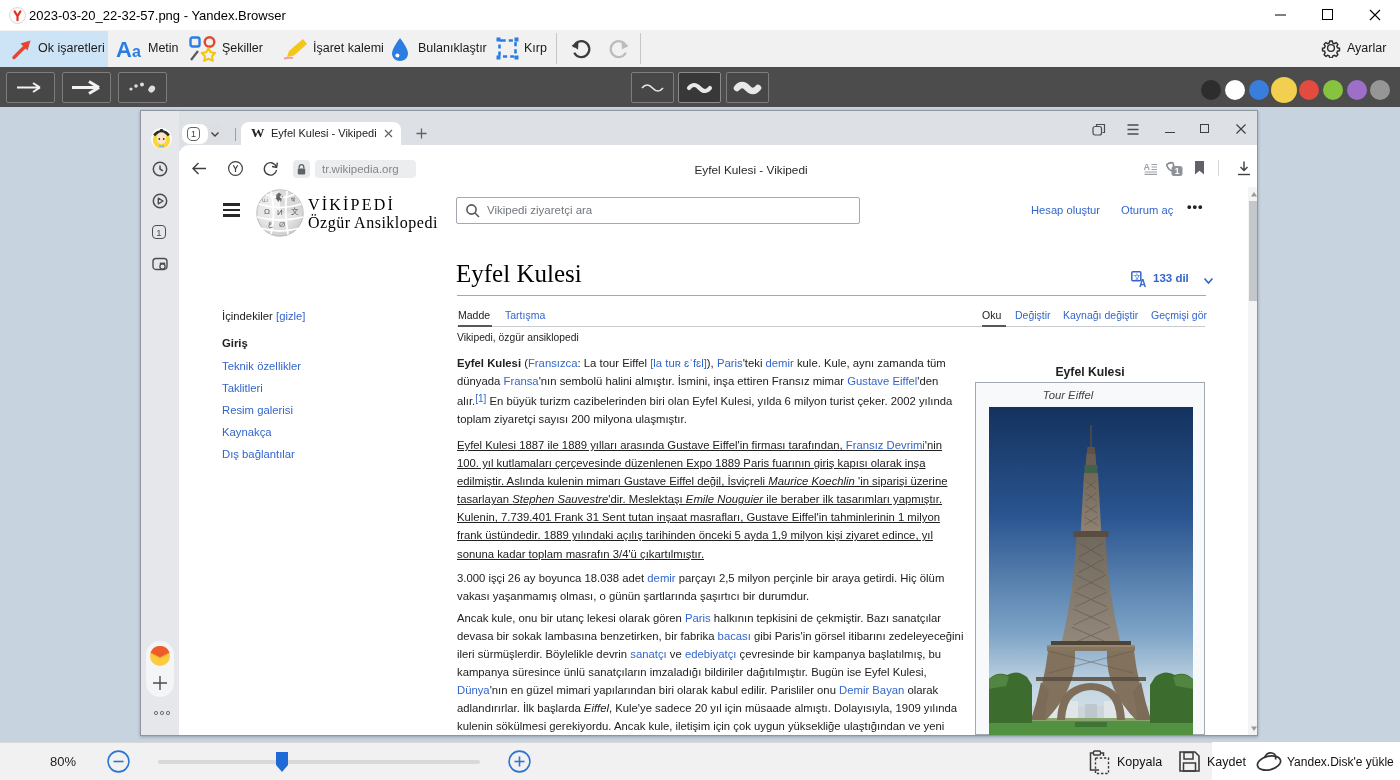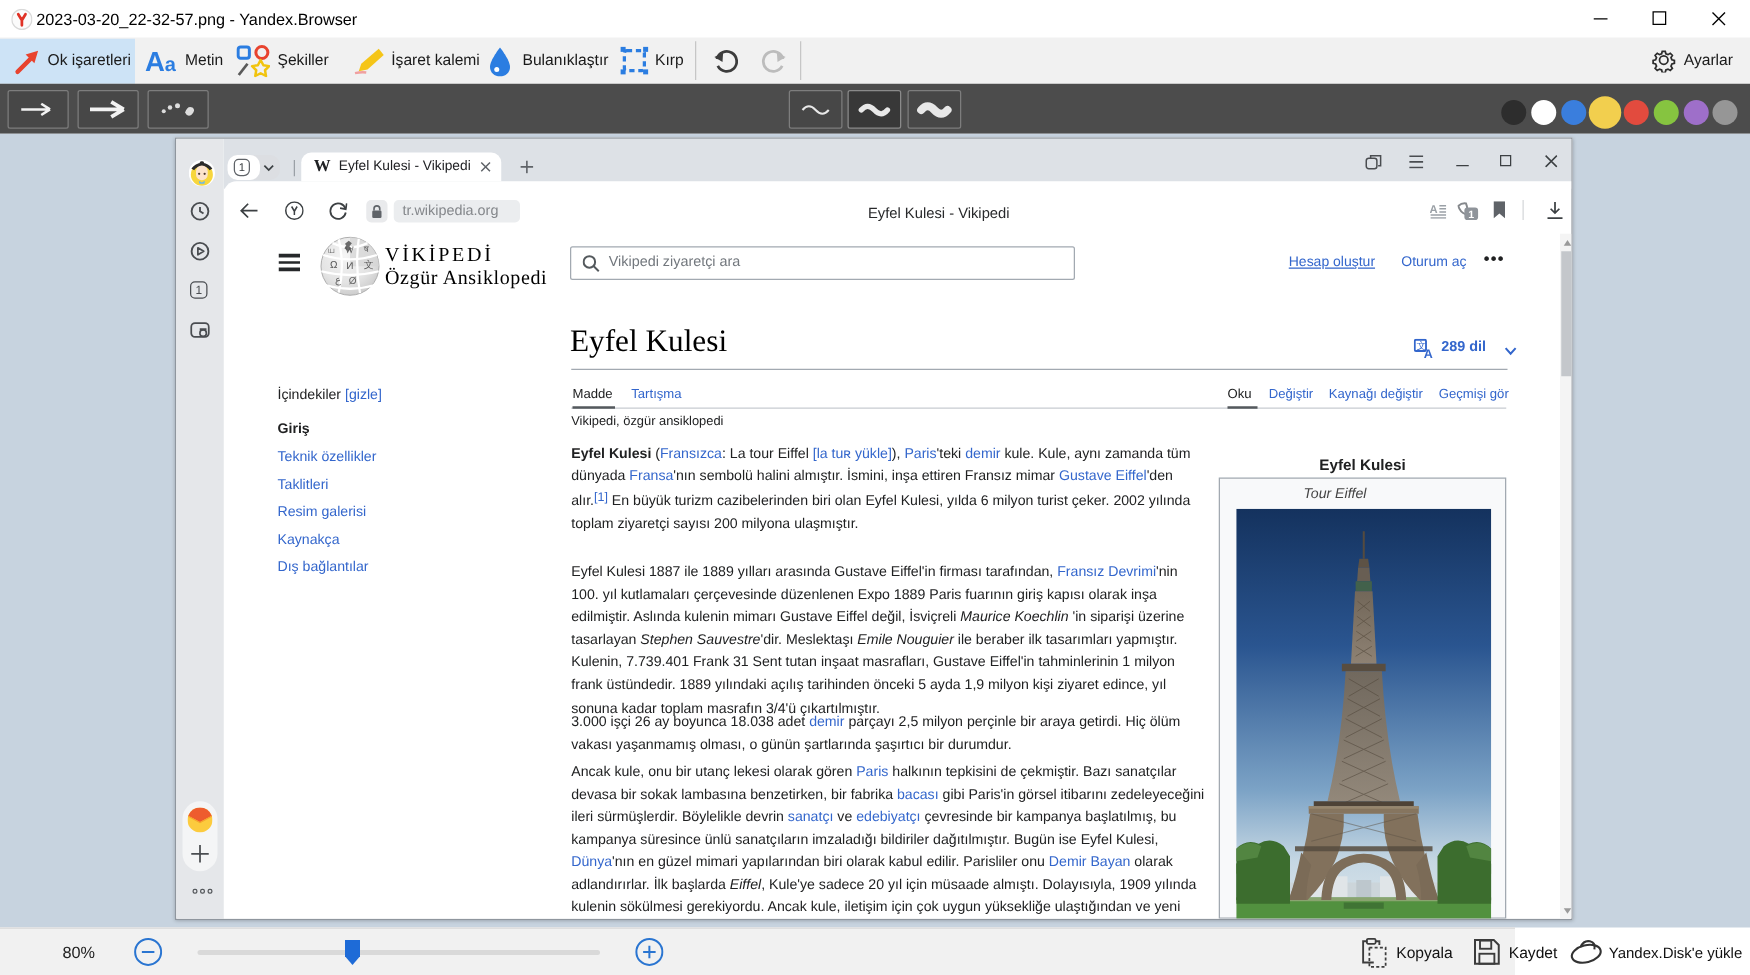--- a/index.html
+++ b/index.html
@@ -309,54 +309,54 @@
     <text x="23" y="38" font-size="8" fill="#666">Ø</text>
   </svg>
   <div class="abs" style="left:167px;top:85px;font-family:'Liberation Serif',serif;font-size:16px;letter-spacing:2.2px;color:#000;">VİKİPEDİ</div>
   <div class="abs" style="left:167px;top:103px;font-family:'Liberation Serif',serif;font-size:16px;letter-spacing:0.5px;color:#000;">Özgür Ansiklopedi</div>
   <div class="abs" style="left:315px;top:86px;width:404px;height:27px;border:1px solid #a2a9b1;border-radius:2px;background:#fff;"></div>
   <svg class="abs" style="left:325px;top:93px" width="14" height="14" viewBox="0 0 14 14">
     <circle cx="5.5" cy="5.5" r="4.6" fill="none" stroke="#54595d" stroke-width="1.6"></circle>
     <line x1="9" y1="9" x2="13" y2="13" stroke="#54595d" stroke-width="1.6"></line>
   </svg>
   <div class="abs" style="left:346px;top:93px;font-size:11.5px;color:#72777d;">Vikipedi ziyaretçi ara</div>
-  <div class="abs link" style="left:890px;top:93px;font-size:11.2px;text-decoration:underline;">Hesap oluştur</div>
+  <div class="abs link" style="left:890px;top:93px;font-size:11.2px;">Hesap oluştur</div>
   <div class="abs link" style="left:980px;top:93px;font-size:11.2px;">Oturum aç</div>
   <div class="abs" style="left:1046px;top:88px;font-size:13px;font-weight:bold;color:#202122;letter-spacing:1px;">•••</div>
 
   <div class="abs" style="left:315px;top:149px;font-family:'Liberation Serif',serif;font-size:25px;color:#000;">Eyfel Kulesi</div>
   <svg class="abs" style="left:990px;top:160px" width="17" height="16" viewBox="0 0 17 16">
     <rect x="0.8" y="0.8" width="9" height="9" rx="1" fill="none" stroke="#36c" stroke-width="1.5"></rect>
     <text x="2.2" y="8.6" font-size="8" fill="#36c">文</text>
     <text x="8" y="15.5" font-size="10" fill="#36c" font-weight="bold">A</text>
   </svg>
-  <div class="abs" style="left:1012px;top:161px;font-size:11.5px;font-weight:bold;color:#36c;">289 dil</div>
+  <div class="abs" style="left:1012px;top:161px;font-size:11.5px;font-weight:bold;color:#36c;">133 dil</div>
   <svg class="abs" style="left:1062px;top:166px" width="11" height="8" viewBox="0 0 11 8">
         <path d="M1.5 1.5 L5.5 6 L9.5 1.5" fill="none" stroke="#36c" stroke-width="1.6"></path>
       </svg>
   <div class="abs" style="left:316px;top:184px;width:749px;height:1px;background:#a2a9b1;"></div>
 
   <div class="abs" style="left:317px;top:198px;font-size:10.5px;color:#202122;">Madde</div>
   <div class="abs link" style="left:364px;top:198px;font-size:10.5px;">Tartışma</div>
   <div class="abs" style="left:841px;top:198px;font-size:10.5px;color:#202122;">Oku</div>
   <div class="abs link" style="left:874px;top:198px;font-size:10.5px;">Değiştir</div>
   <div class="abs link" style="left:922px;top:198px;font-size:10.5px;">Kaynağı değiştir</div>
   <div class="abs link" style="left:1010px;top:198px;font-size:10.5px;">Geçmişi gör</div>
   <div class="abs" style="left:316px;top:214.5px;width:748px;height:1px;background:#c8ccd1;"></div>
   <div class="abs" style="left:317px;top:213.5px;width:34px;height:2.5px;background:#54595d;"></div>
   <div class="abs" style="left:841px;top:213.5px;width:24px;height:2.5px;background:#54595d;"></div>
   <div class="abs" style="left:316px;top:221px;font-size:10.3px;color:#202122;">Vikipedi, özgür ansiklopedi</div>
 
   <div class="wp" style="top:243px;">
-        <p><b>Eyfel Kulesi</b> (<a>Fransızca</a>: La tour Eiffel <a>[la tuʀ yükle]</a>), <a>Paris</a>'teki <a>demir</a> kule. Kule, aynı zamanda tüm<br>
+        <p><b>Eyfel Kulesi</b> (<a>Fransızca</a>: La tour Eiffel <a>[la tuʀ ɛˈfɛl]</a>), <a>Paris</a>'teki <a>demir</a> kule. Kule, aynı zamanda tüm<br>
   dünyada <a>Fransa</a>'nın sembolü halini almıştır. İsmini, inşa ettiren Fransız mimar <a>Gustave Eiffel</a>'den<br>
   alır.<a style="font-size:10px;vertical-align:3px;">[1]</a> En büyük turizm cazibelerinden biri olan Eyfel Kulesi, yılda 6 milyon turist çeker. 2002 yılında<br>
   toplam ziyaretçi sayısı 200 milyona ulaşmıştır.</p>
       </div>
-  <div class="wp" style="top:338px;">
+  <div class="wp" style="top:325px;text-decoration:underline;">
         <p>Eyfel Kulesi 1887 ile 1889 yılları arasında Gustave Eiffel'in firması tarafından, <a>Fransız Devrimi</a>'nin<br>
   100. yıl kutlamaları çerçevesinde düzenlenen Expo 1889 Paris fuarının giriş kapısı olarak inşa<br>
   edilmiştir. Aslında kulenin mimarı Gustave Eiffel değil, İsviçreli <i>Maurice Koechlin</i> 'in siparişi üzerine<br>
   tasarlayan <i>Stephen Sauvestre</i>'dir. Meslektaşı <i>Emile Nouguier</i> ile beraber ilk tasarımları yapmıştır.<br>
   Kulenin, 7.739.401 Frank 31 Sent tutan inşaat masrafları, Gustave Eiffel'in tahminlerinin 1 milyon<br>
   frank üstündedir. 1889 yılındaki açılış tarihinden önceki 5 ayda 1,9 milyon kişi ziyaret edince, yıl<br>
   sonuna kadar toplam masrafın 3/4'ü çıkartılmıştır.</p>
       </div>
   <div class="wp" style="top:458px;">
         <p>3.000 işçi 26 ay boyunca 18.038 adet <a>demir</a> parçayı 2,5 milyon perçinle bir araya getirdi. Hiç ölüm<br>

